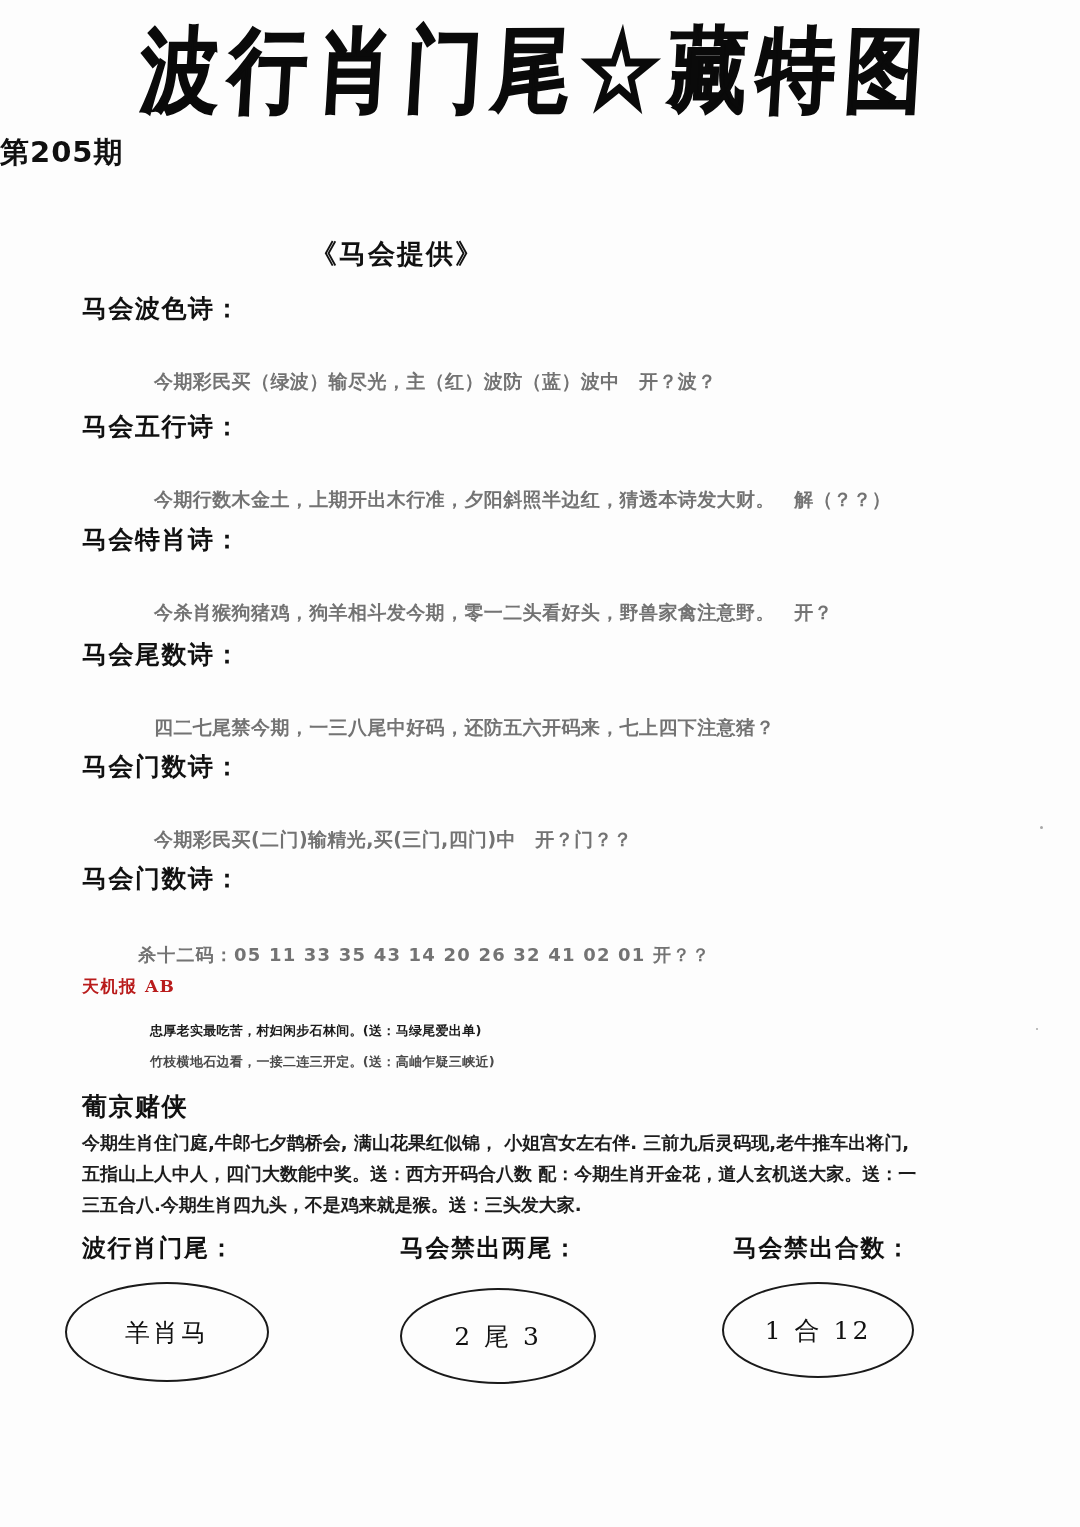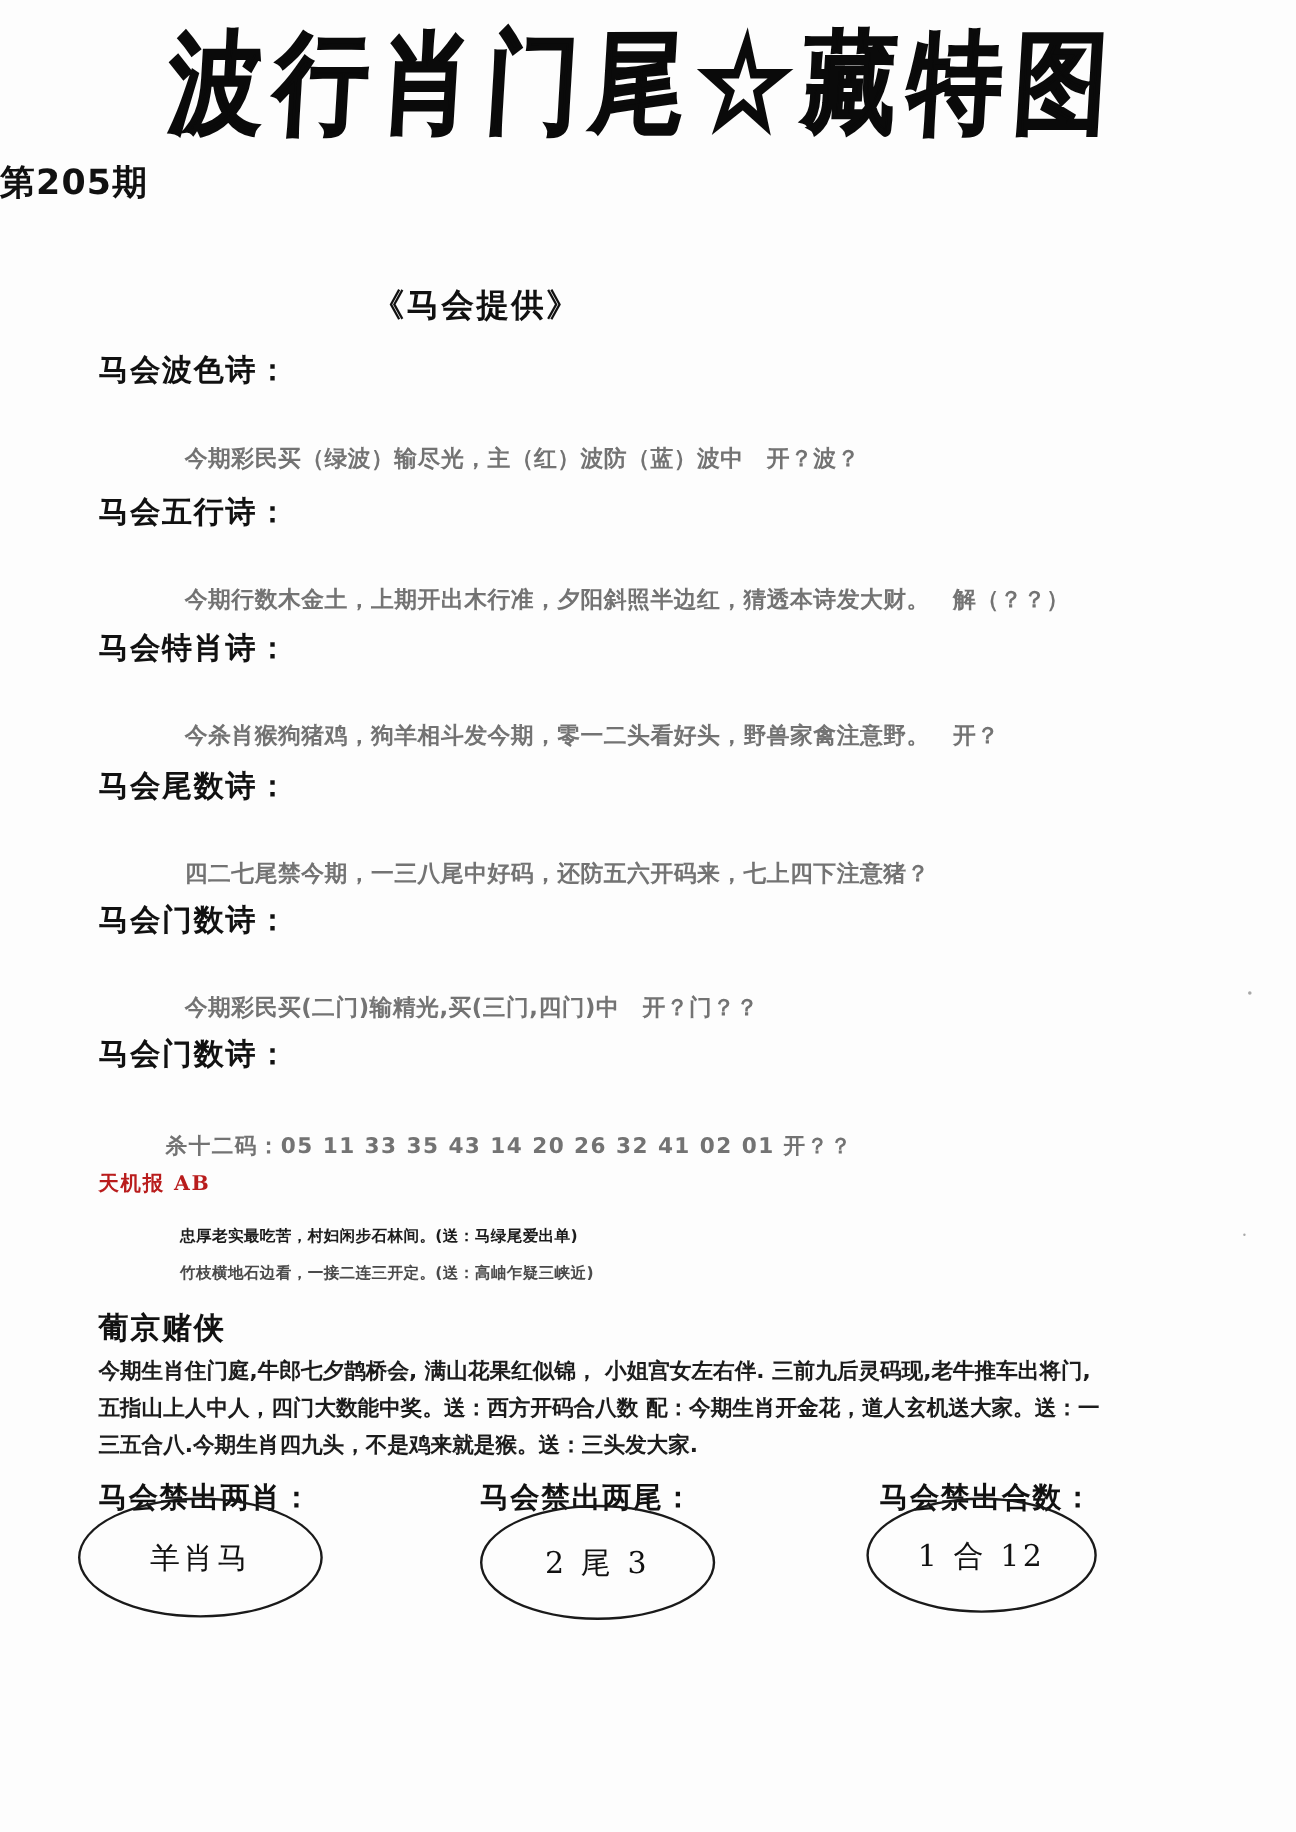--- a/index.html
+++ b/index.html
@@ -164,21 +164,21 @@
     letter-spacing: 1.5px;
     color: #111;
     white-space: nowrap;
   }
   .fh1 { left: 82px; }
   .fh2 { left: 400px; }
   .fh3 { left: 733px; }
 
   .oval-row {
     position: absolute;
-    top: 1246px;
+    top: 1280px;
     left: 0;
     width: 1080px;
     height: 110px;
   }
   .oval {
     position: absolute;
     border: 2.5px solid #1a1a1a;
     border-radius: 50%;
     display: flex;
     align-items: center;
@@ -250,21 +250,21 @@
   </div>
 
   <div class="pujing-label">葡京赌侠</div>
   <div class="pujing-body">
     <span class="ln">今期生肖住门庭,牛郎七夕鹊桥会, 满山花果红似锦， 小姐宫女左右伴. 三前九后灵码现,老牛推车出将门,</span>
     <span class="ln">五指山上人中人，四门大数能中奖。送：西方开码合八数 配：今期生肖开金花，道人玄机送大家。送：一</span>
     <span class="ln">三五合八.今期生肖四九头，不是鸡来就是猴。送：三头发大家.</span>
   </div>
 
   <div class="forbid-row">
-    <div class="forbid-head fh1">马会禁出两肖：</div>
+    <div class="forbid-head fh1">波行肖门尾：</div>
     <div class="forbid-head fh2">马会禁出两尾：</div>
     <div class="forbid-head fh3">马会禁出合数：</div>
   </div>
 
   <div class="oval-row">
     <div class="oval ov1">羊肖马</div>
     <div class="oval ov2">2 尾 3</div>
     <div class="oval ov3">1 合 12</div>
   </div>
 

